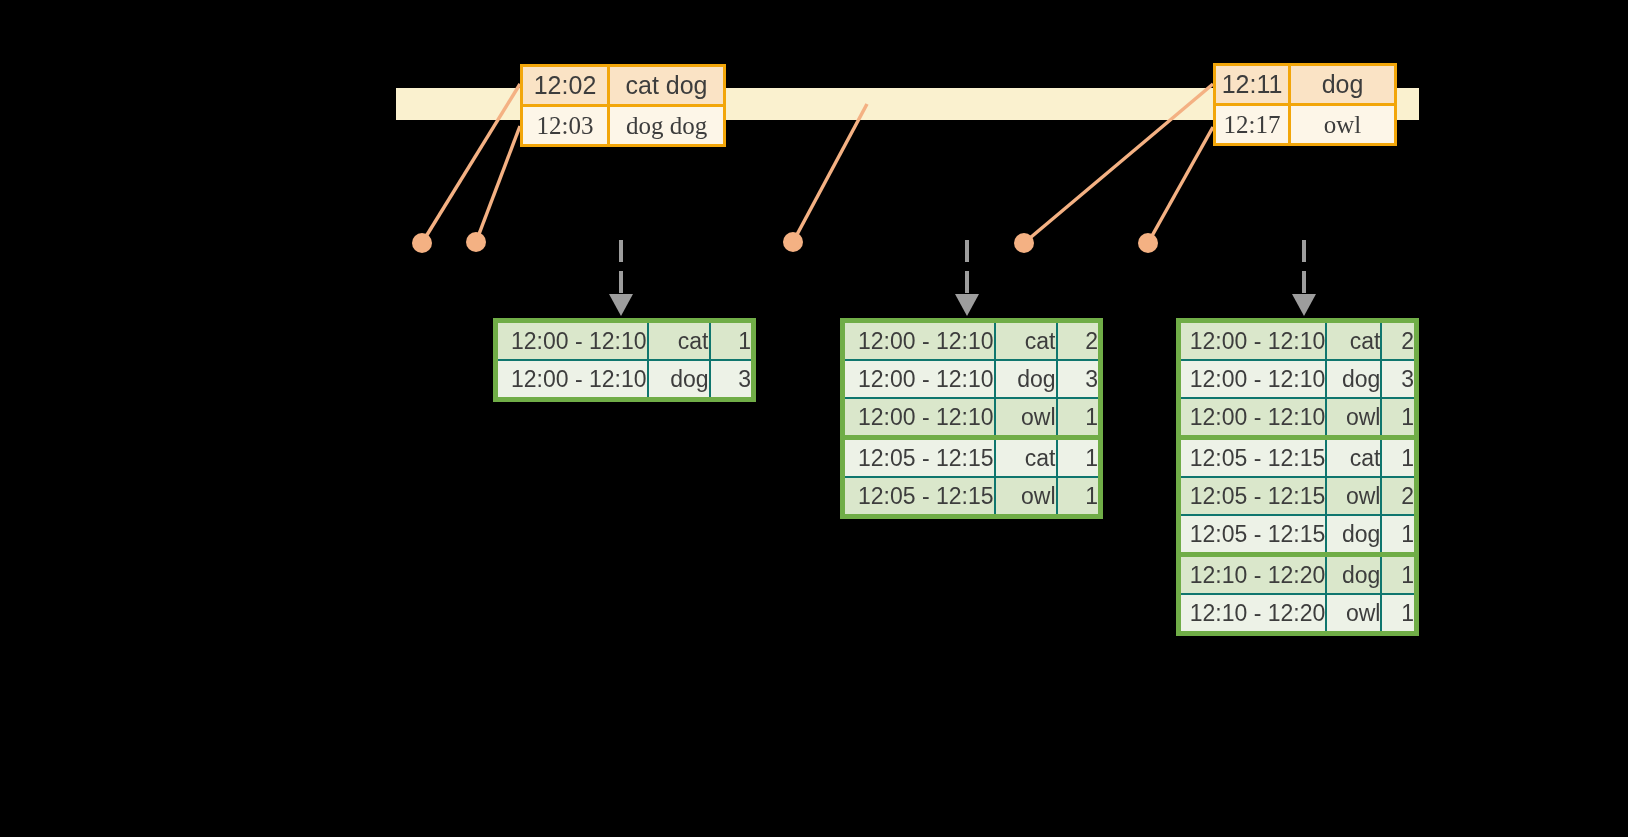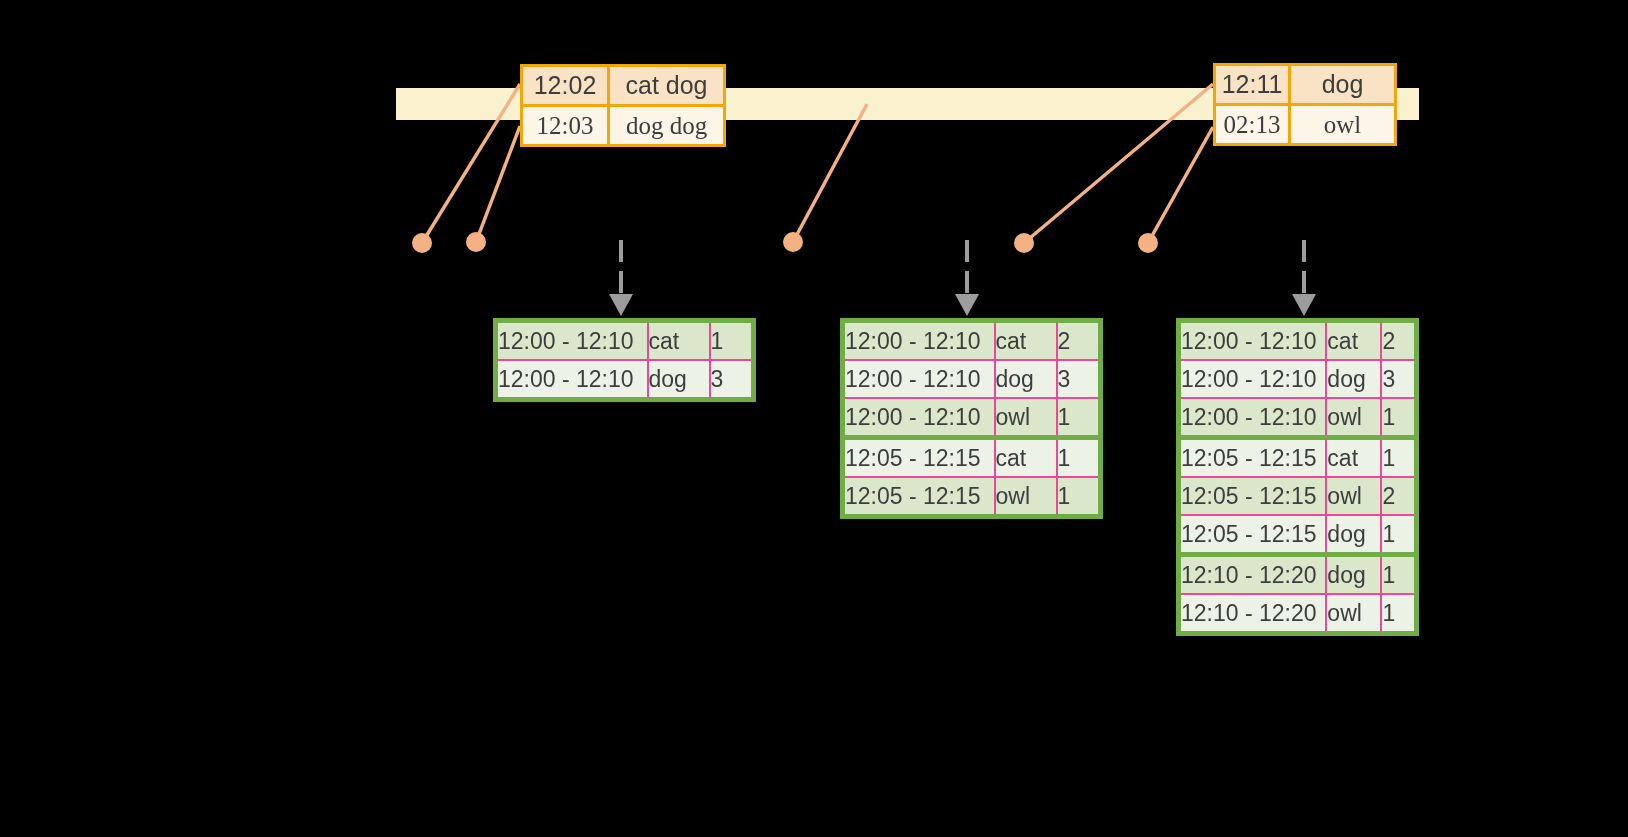--- a/index.html
+++ b/index.html
@@ -22,21 +22,21 @@
 
   
   svg.overlay{position:absolute;left:0;top:0;}
   .connector{stroke:#f4b183;stroke-width:3.5px;}
   .dot{fill:#f4b183;}
   .trigger{stroke:#9d9d9d;stroke-width:4px;stroke-dasharray:22 9;}
   .trigger-head{fill:#9d9d9d;}
 
   
   table.result{position:absolute;border-collapse:collapse;table-layout:fixed;border:5px solid #70ad47;}
-  table.result td{border:2px solid #ec4899;height:36px;text-align:left;font-size:23px;
+  table.result td{border:2px solid #0f766e;height:36px;text-align:right;font-size:23px;
                   padding:0;overflow:hidden;white-space:nowrap;}
   tr.dark td{background:#dae7cb;}
   tr.light td{background:#edf2e7;}
   tr.gsep td{border-bottom:5px solid #70ad47;}
   col.c-window{width:152px;} col.c-word{width:62px;} col.c-count{width:44px;}
   #rtable1{left:493px;top:318px;}
   #rtable2{left:840px;top:318px;}
   #rtable3{left:1176px;top:318px;}
 </style>
 </head>
@@ -71,21 +71,21 @@
     <div class="cell bg-peach">12:02</div>
     <div class="cell bg-peach">cat dog</div>
     <div class="cell bg-cream">12:03</div>
     <div class="cell bg-cream">dog dog</div>
   </div>
 
 
   <div id="ebox3" class="event-box">
     <div class="cell bg-peach">12:11</div>
     <div class="cell bg-peach">dog</div>
-    <div class="cell bg-cream">02:13</div>
+    <div class="cell bg-cream">12:17</div>
     <div class="cell bg-cream">owl</div>
   </div>
 
   <table id="rtable1" class="result">
     <colgroup>
         <col class="c-window">
         <col class="c-word">
         <col class="c-count">
       </colgroup>
     <tbody>

